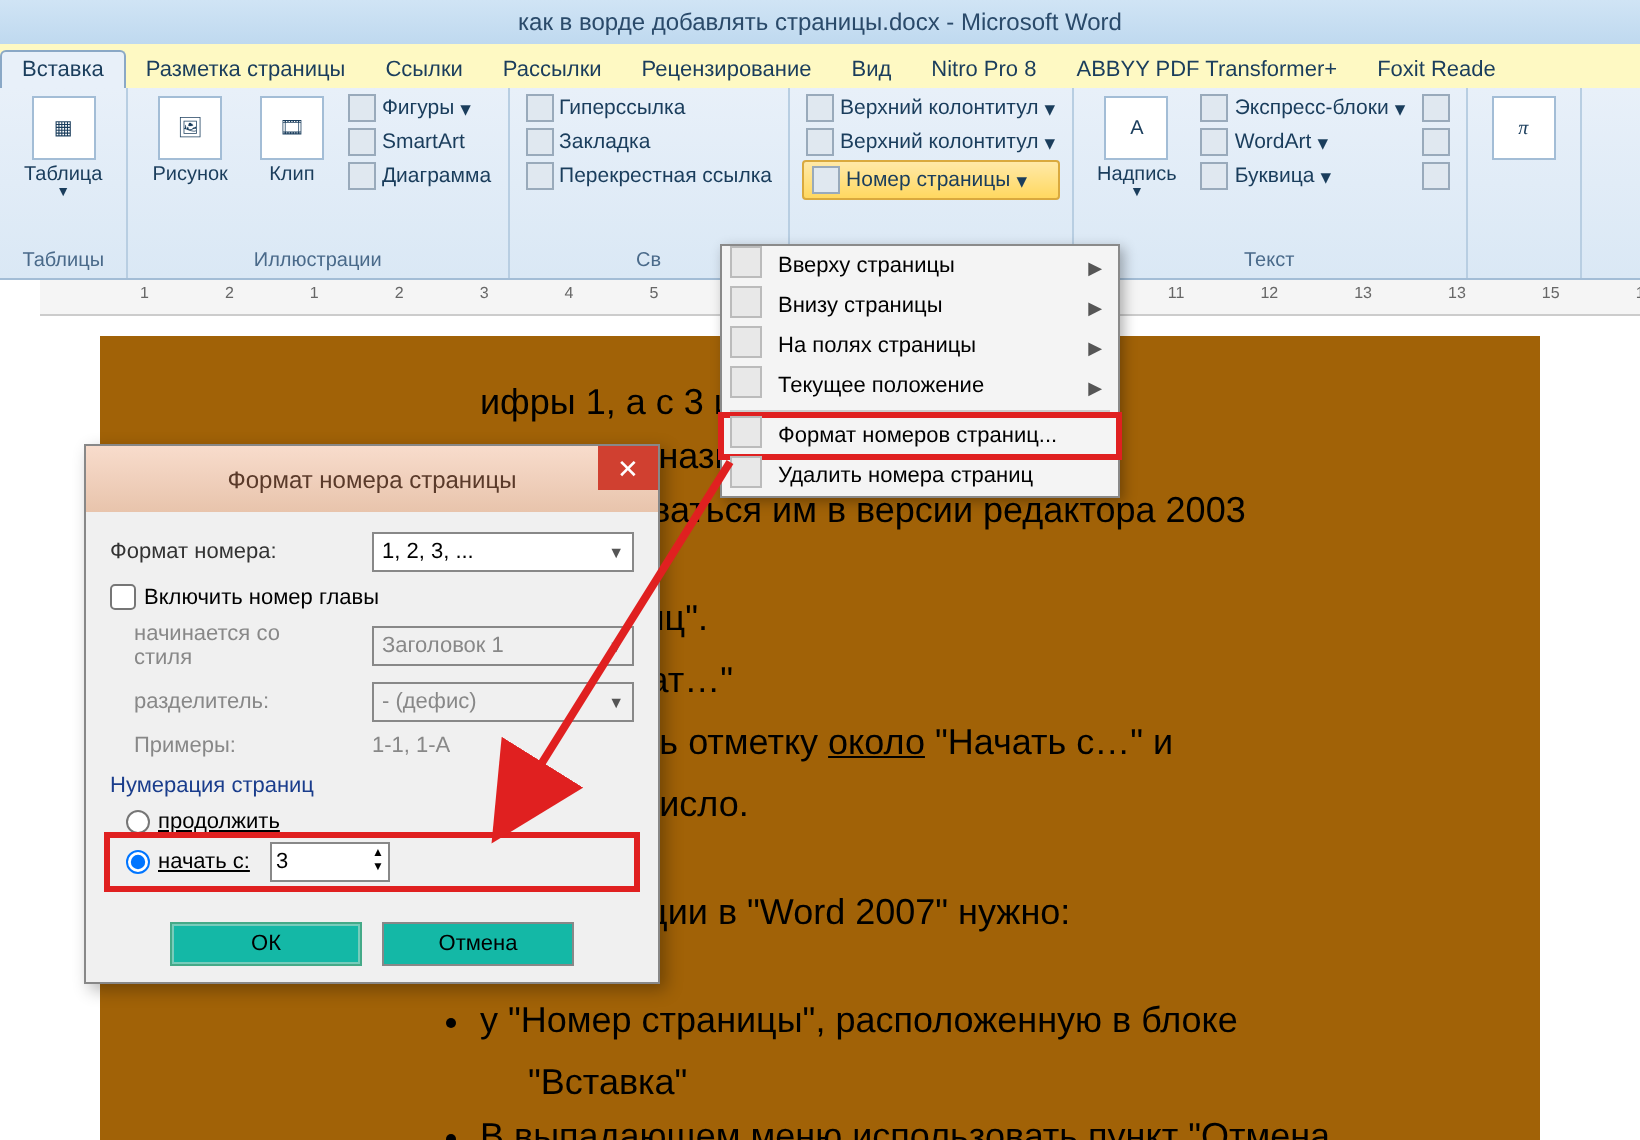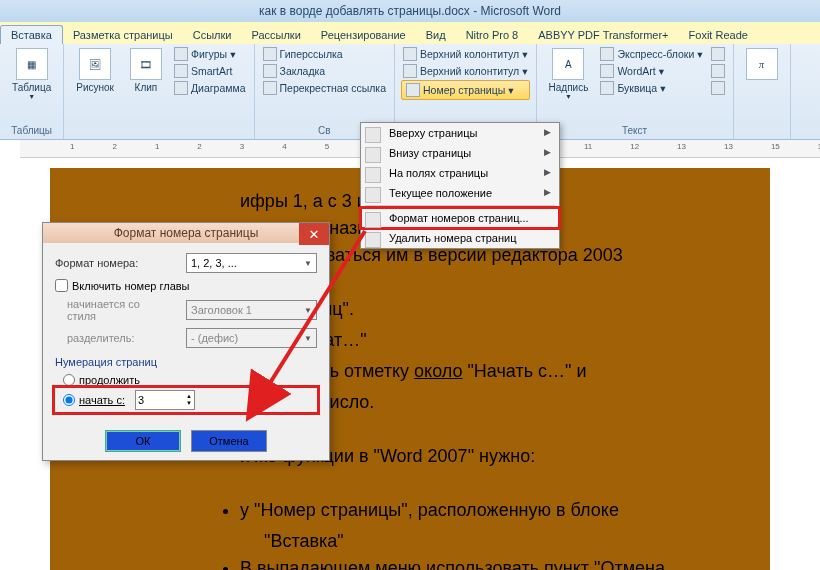--- a/index.html
+++ b/index.html
@@ -24,48 +24,48 @@
 
 .doc-area { background: #fff; padding: 0 0 0 20px; height: 430px; position: relative; }
 .ruler { height: 18px; background: #f5f5f5; border-bottom: 1px solid #ccc; position: relative; font-size: 8px; color: #666; }
 .ruler-marks { position: absolute; left: 50px; top: 2px; display: flex; gap: 38px; }
 .page { background: #a16207; margin: 10px 0 0 30px; padding: 20px 30px; font-family: 'Times New Roman', serif; font-size: 18px; line-height: 1.5; color: #000; width: 720px; }
 .page li { margin-left: 160px; margin-bottom: 4px; list-style: disc; }
 .indent { margin-left: 160px; }
 
 
 .dropdown { position: absolute; left: 360px; top: 122px; background: #f4f4f4; border: 1px solid #8a8a8a; box-shadow: 2px 2px 6px rgba(0,0,0,0.3); width: 200px; font-size: 11px; z-index: 10; }
-.dd-item { padding: 4px 8px 4px 28px; position: relative; display: flex; justify-content: space-between; align-items: flex-start; cursor: pointer; }
+.dd-item { padding: 4px 8px 4px 28px; position: relative; display: flex; justify-content: space-between; align-items: flex-end; cursor: pointer; }
 .dd-item .dd-ic { position: absolute; left: 4px; width: 16px; height: 16px; background: #e8e8e8; border: 1px solid #bbb; }
 .dd-item .arrow { font-size: 9px; color: #555; }
 .dd-sep { height: 1px; background: #ccc; margin: 2px 4px; }
 .dd-item.hl { outline: 3px solid #e02020; outline-offset: -1px; }
 
 
 .dialog { position: absolute; left: 42px; top: 222px; width: 288px; background: #f0f0f0; border: 1px solid #888; box-shadow: 3px 3px 8px rgba(0,0,0,0.3); z-index: 20; font-size: 11px; }
-.dlg-title { background: linear-gradient(#f8dccc, #e8c4ac); height: 20px; display: flex; align-items: center; justify-content: center; position: relative; color: #5a3a2a; font-size: 12px; }
+.dlg-title { background: linear-gradient(#f8dccc, #e8c4ac); height: 33px; display: flex; align-items: center; justify-content: center; position: relative; color: #5a3a2a; font-size: 12px; }
 .dlg-close { position: absolute; right: 0; top: 0; width: 30px; height: 22px; background: #d04030; color: #fff; display: flex; align-items: center; justify-content: center; cursor: pointer; font-size: 13px; }
 .dlg-body { padding: 10px 12px; }
 .dlg-row { display: flex; align-items: center; margin-bottom: 6px; gap: 21px; }
 .dlg-row label { width: 110px; color: #333; }
 .dlg-row.sub label { padding-left: 12px; color: #888; }
 .dlg-sel { flex: 1; height: 20px; border: 1px solid #888; background: #fff; padding: 1px 4px; font-size: 11px; display: flex; align-items: center; justify-content: space-between; }
 .dlg-sel.dis { background: #f0f0f0; color: #888; }
 .dlg-sel .dd-arr { font-size: 8px; color: #555; }
 .chk { display: flex; align-items: center; gap: 4px; margin-bottom: 6px; }
 .chk input { width: 13px; height: 13px; }
 .fieldset-label { color: #1a3d8c; margin: 8px 0 4px; }
 .radio-row { display: flex; align-items: center; gap: 4px; padding: 2px 0 2px 8px; }
 .radio-row.hl { outline: 3px solid #e02020; outline-offset: 0px; padding-right: 4px; }
 .radio-row input[type=radio] { width: 12px; height: 12px; }
 .spin { width: 60px; height: 20px; border: 1px solid #888; background: #fff; display: flex; align-items: center; padding: 0 2px; margin-left: 6px; }
 .spin-val { flex: 1; }
 .spin-btns { display: flex; flex-direction: column; font-size: 6px; line-height: 7px; margin-left: auto; }
 .dlg-buttons { display: flex; justify-content: center; gap: 10px; padding: 8px; }
-.dlg-buttons button { width: 76px; height: 22px; background: #1d4ed8; border: 1px solid #888; font-size: 11px; cursor: pointer; }
+.dlg-buttons button { width: 96px; height: 22px; background: #14b8a6; border: 1px solid #888; font-size: 11px; cursor: pointer; }
 .dlg-buttons button.def { border: 1px solid #4a8; box-shadow: 0 0 0 1px #7cb inset; }
 
 
 .arrow-svg { position: absolute; left: 0; top: 0; z-index: 30; pointer-events: none; }
 
 .underline { text-decoration: underline; }
 </style>
 </head>
 <body>
 
@@ -111,20 +111,21 @@
         <div class="mini">
             <span class="ic-s"></span>
             <span>SmartArt</span>
           </div>
         <div class="mini">
             <span class="ic-s"></span>
             <span>Диаграмма</span>
           </div>
       </div>
     </div>
+    <div class="group-label">Иллюстрации</div>
   </div>
   <div class="group">
     <div class="group-items">
       <div class="col">
         <div class="mini">
             <span class="ic-s"></span>
             <span>Гиперссылка</span>
           </div>
         <div class="mini">
             <span class="ic-s"></span>
@@ -282,20 +283,24 @@
           <span class="dd-arr">▼</span>
         </div>
     </div>
     <div class="dlg-row sub">
       <label>разделитель:</label>
       <div class="dlg-sel dis">
           <span>- (дефис)</span>
           <span class="dd-arr">▼</span>
         </div>
     </div>
+    <div class="dlg-row sub">
+      <label>Примеры:</label>
+      <span style="color:#888">1-1, 1-A</span>
+    </div>
     <div class="fieldset-label">Нумерация страниц</div>
     <div class="radio-row">
       <input type="radio" name="num" style="">
       <label style="text-decoration:underline">продолжить</label>
     </div>
     <div class="radio-row hl">
       <input type="radio" name="num" checked="" style="">
       <label style="text-decoration:underline">начать с:</label>
       <div class="spin">
         <span class="spin-val">3</span>

